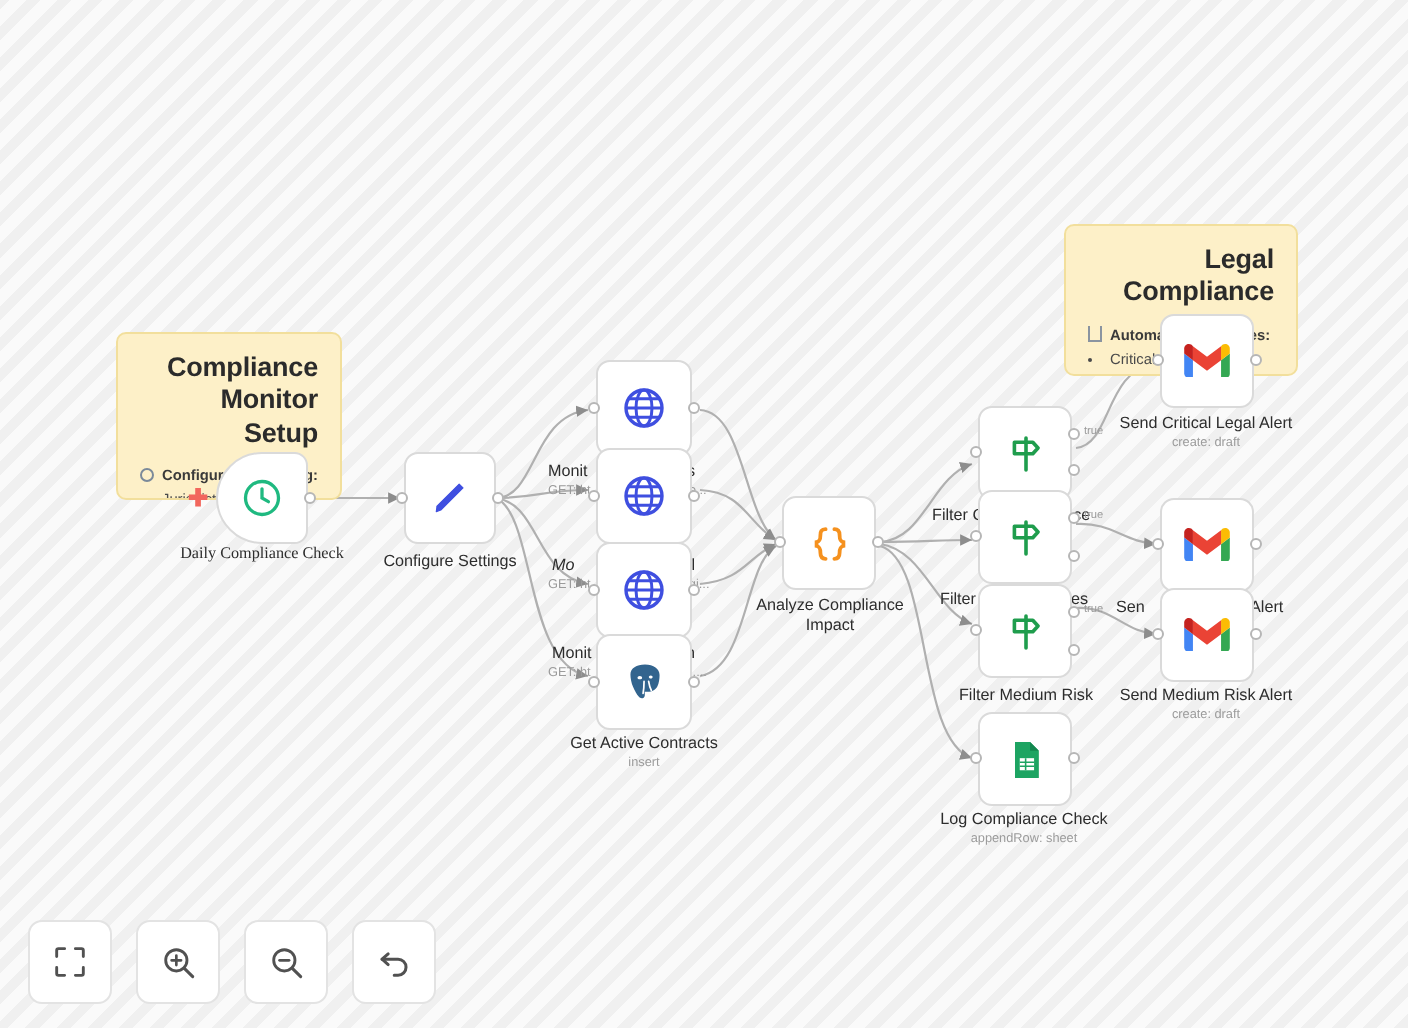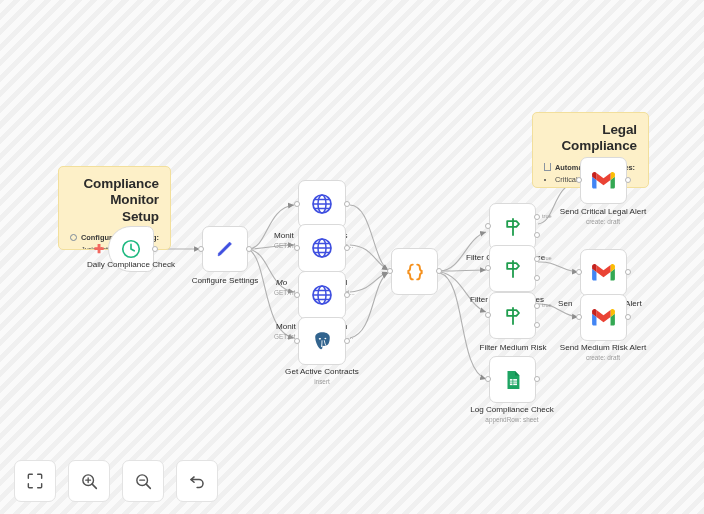--- a/index.html
+++ b/index.html
@@ -127,21 +127,21 @@
   </div>
 
   <div class="node trigger" style="left:108px;top:226px;width:46px;height:46px;">
     <svg width="22" height="22" viewBox="0 0 24 24">
       <circle cx="12" cy="12" r="9" fill="none" stroke="#1fb980" stroke-width="1.8"></circle>
       <path d="M12 7 L12 12 L15.5 14" fill="none" stroke="#1fb980" stroke-width="1.8" stroke-linecap="round"></path>
     </svg>
   </div>
   <div class="plusicon" style="left:94px;top:243px;">✚</div>
   <div class="port" style="left:152px;top:246px;"></div>
-  <div class="nlabel" style="left:76px;top:260px;width:110px;">Daily Compliance Check</div>
+  <div class="nlabel" style="left:76px;top:272px;width:110px;font-family:Liberation Serif, serif;">Daily Compliance Check</div>
 
   <div class="node" style="left:202px;top:226px;width:46px;height:46px;">
     <svg width="22" height="22" viewBox="0 0 24 24">
       <path d="M4.5 19.5 L7 18.6 L19.1 6.5 L17 4.4 L4.9 16.5 Z" fill="#3f4fe0" stroke="#3f4fe0" stroke-width="0.6" stroke-linejoin="round"></path>
     </svg>
   </div>
   <div class="port" style="left:198px;top:246px;"></div>
   <div class="port" style="left:246px;top:246px;"></div>
   <div class="nlabel" style="left:170px;top:276px;width:110px;">Configure Settings</div>
 
@@ -200,20 +200,22 @@
   <div class="nsub" style="left:267px;top:378px;width:110px;">insert</div>
 
   <div class="node" style="left:391px;top:248px;width:47px;height:47px;">
     <svg width="24" height="24" viewBox="0 0 24 24">
       <path d="M9.8 4.6c-2.2 0-2.6 1.3-2.6 3 0 2.1-.3 3.1-1.9 3.4v2c1.6.3 1.9 1.3 1.9 3.4 0 1.7.4 3 2.6 3" fill="none" stroke="#f5911e" stroke-width="1.9" stroke-linecap="round"></path>
       <path d="M14.2 4.6c2.2 0 2.6 1.3 2.6 3 0 2.1.3 3.1 1.9 3.4v2c-1.6.3-1.9 1.3-1.9 3.4 0 1.7-.4 3-2.6 3" fill="none" stroke="#f5911e" stroke-width="1.9" stroke-linecap="round"></path>
     </svg>
   </div>
   <div class="port" style="left:387px;top:268px;"></div>
   <div class="port" style="left:436px;top:268px;"></div>
+  <div class="nlabel wrap" style="left:370px;top:298px;width:90px;"><span style="white-space:pre-line">Analyze Compliance
+Impact</span></div>
 
   <div class="node" style="left:489px;top:203px;width:47px;height:47px;">
     <svg width="24" height="24" viewBox="0 0 24 24">
       <path d="M6.2 6.1 H15.4 L18 9 L15.4 11.9 H6.2 Z" fill="none" stroke="#1f9d4d" stroke-width="1.8" stroke-linejoin="round"></path>
       <path d="M12 4 V20" stroke="#1f9d4d" stroke-width="1.8" stroke-linecap="round"></path>
     </svg>
   </div>
   <div class="port" style="left:485px;top:223px;"></div>
   <div class="port" style="left:534px;top:214px;"></div>
   <div class="port" style="left:534px;top:232px;"></div>

